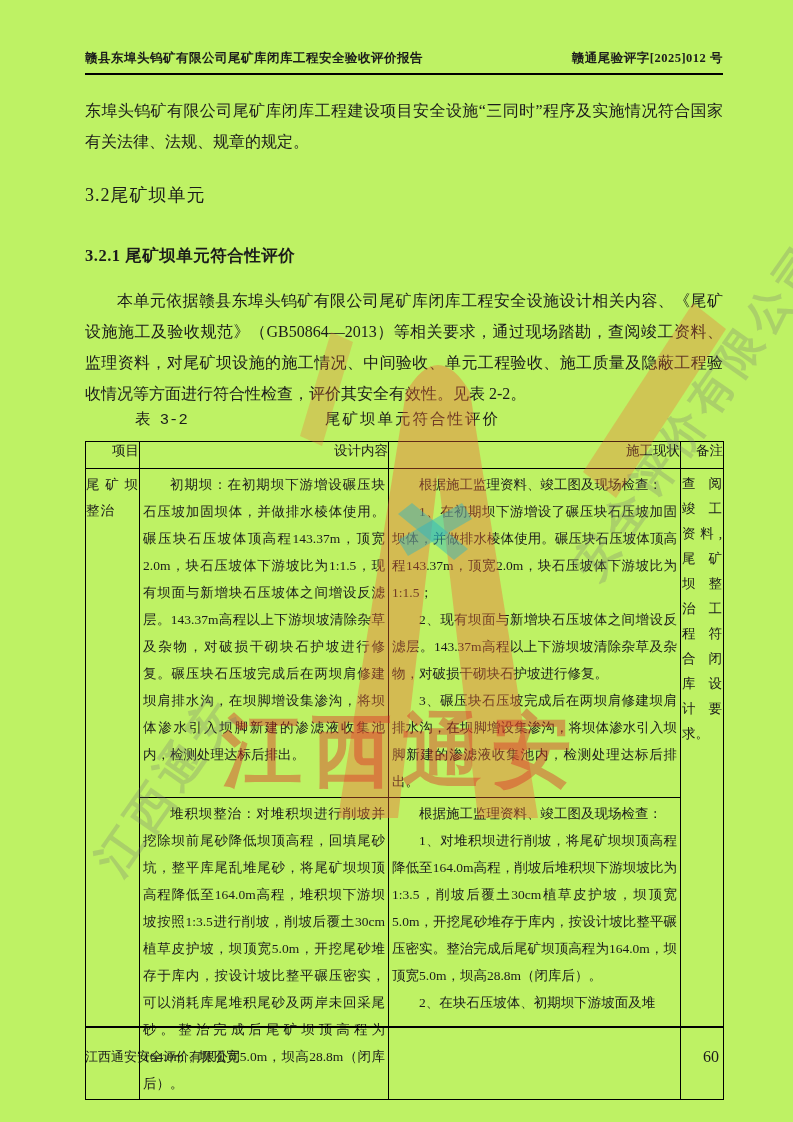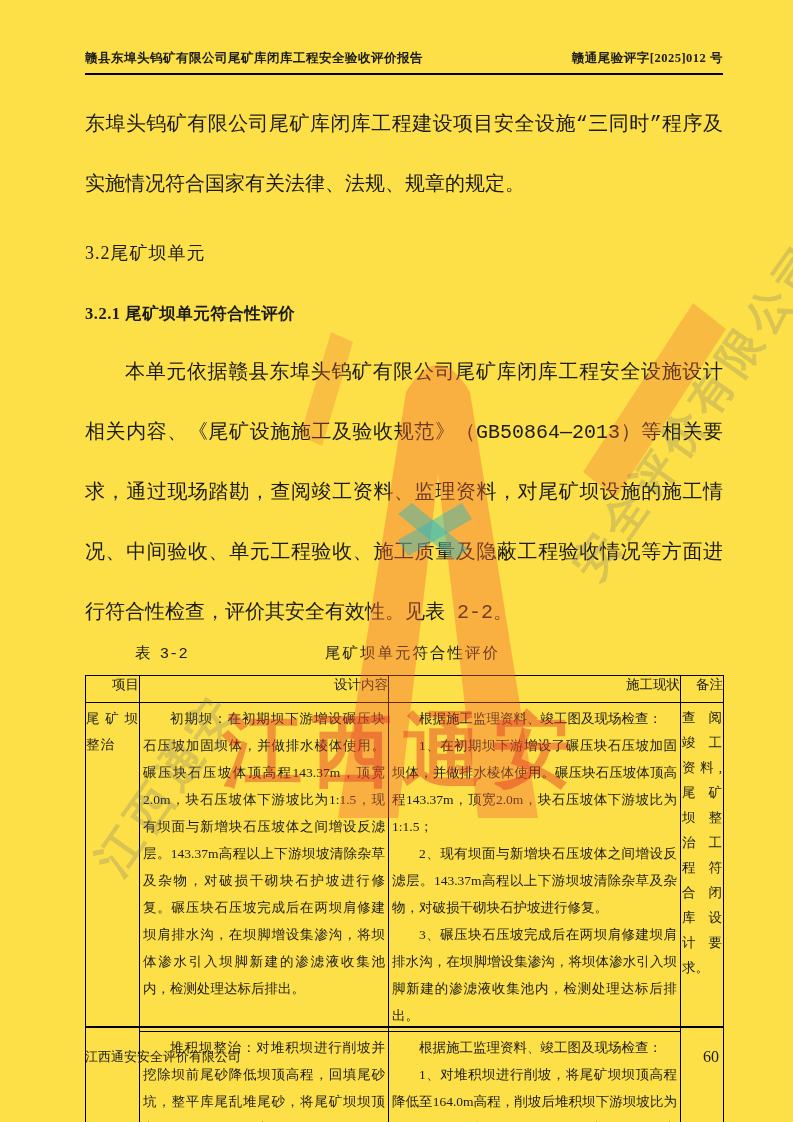--- a/index.html
+++ b/index.html
@@ -1,33 +1,33 @@
 <!DOCTYPE html>
 <html><head>
 <meta charset="utf-8">
 <style>
   * { margin:0; padding:0; box-sizing:border-box; }
   html,body { background:#e8e8e8; }
   .page {
     position:relative; width:793px; height:1122px; margin:0 auto;
-    background:#fde047; overflow:hidden;
+    background:#bef264; overflow:hidden;
     font-family:"Liberation Serif","DejaVu Serif",serif;
     color:#1b1b1b;
   }
   .content { position:absolute; left:85px; top:0; width:638px; }
 
   
   .doc-header {
     margin-top:50px; padding-bottom:6px; border-bottom:2.5px solid #000;
     display:flex; justify-content:space-between; align-items:flex-end;
     font-size:12.5px; font-weight:bold; letter-spacing:0.5px;
   }
 
   
-  .para { font-size:20px; line-height:60px; text-align:justify;font-family:Liberation Mono, monospace; }
+  .para { font-size:16px; line-height:31px; text-align:justify; }
   .para1 { margin-top:20px; }
   .h-sec { margin-top:26px; font-size:18px; font-weight:normal; letter-spacing:1px; }
   .h-sub { margin-top:38px; font-size:16.5px; font-weight:bold; letter-spacing:0.5px; }
   .para2 { margin-top:18px; text-indent:2em; }
 
   
   .tbl-caption { position:relative; height:28px; font-size:15.5px;font-family:Liberation Mono, monospace; }
   .tbl-caption .cap-no { position:absolute; left:50px; top:0; }
   .tbl-caption .cap-title { position:absolute; left:17px; right:0; top:0; text-align:center; letter-spacing:2px; }
 

